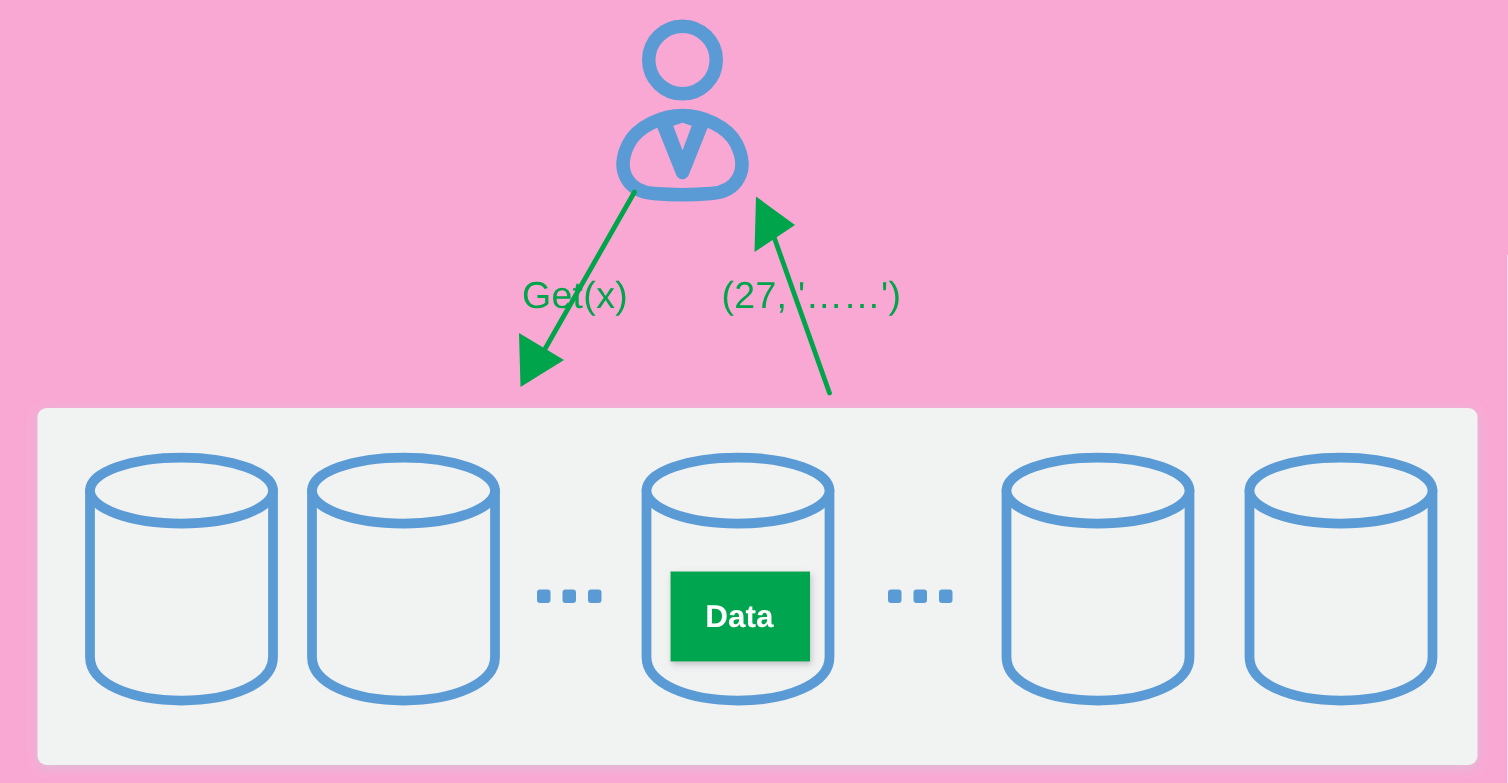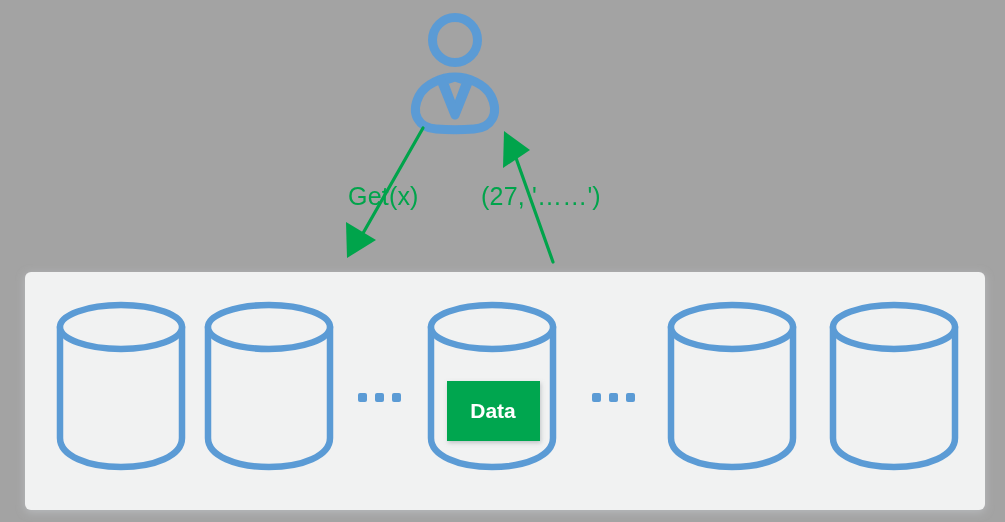--- a/index.html
+++ b/index.html
@@ -7,21 +7,21 @@
     padding: 0;
     background: #ffffff;
   }
   body {
     font-family: "Liberation Sans", sans-serif;
   }
   #canvas {
     position: relative;
     width: 1005px;
     height: 522px;
-    background: #a3a3a3;
+    background: #f9a8d4;
     overflow: hidden;
   }
   #diagram-svg {
     position: absolute;
     left: 0;
     top: 0;
     width: 1005px;
     height: 522px;
   }
   .label-text {

